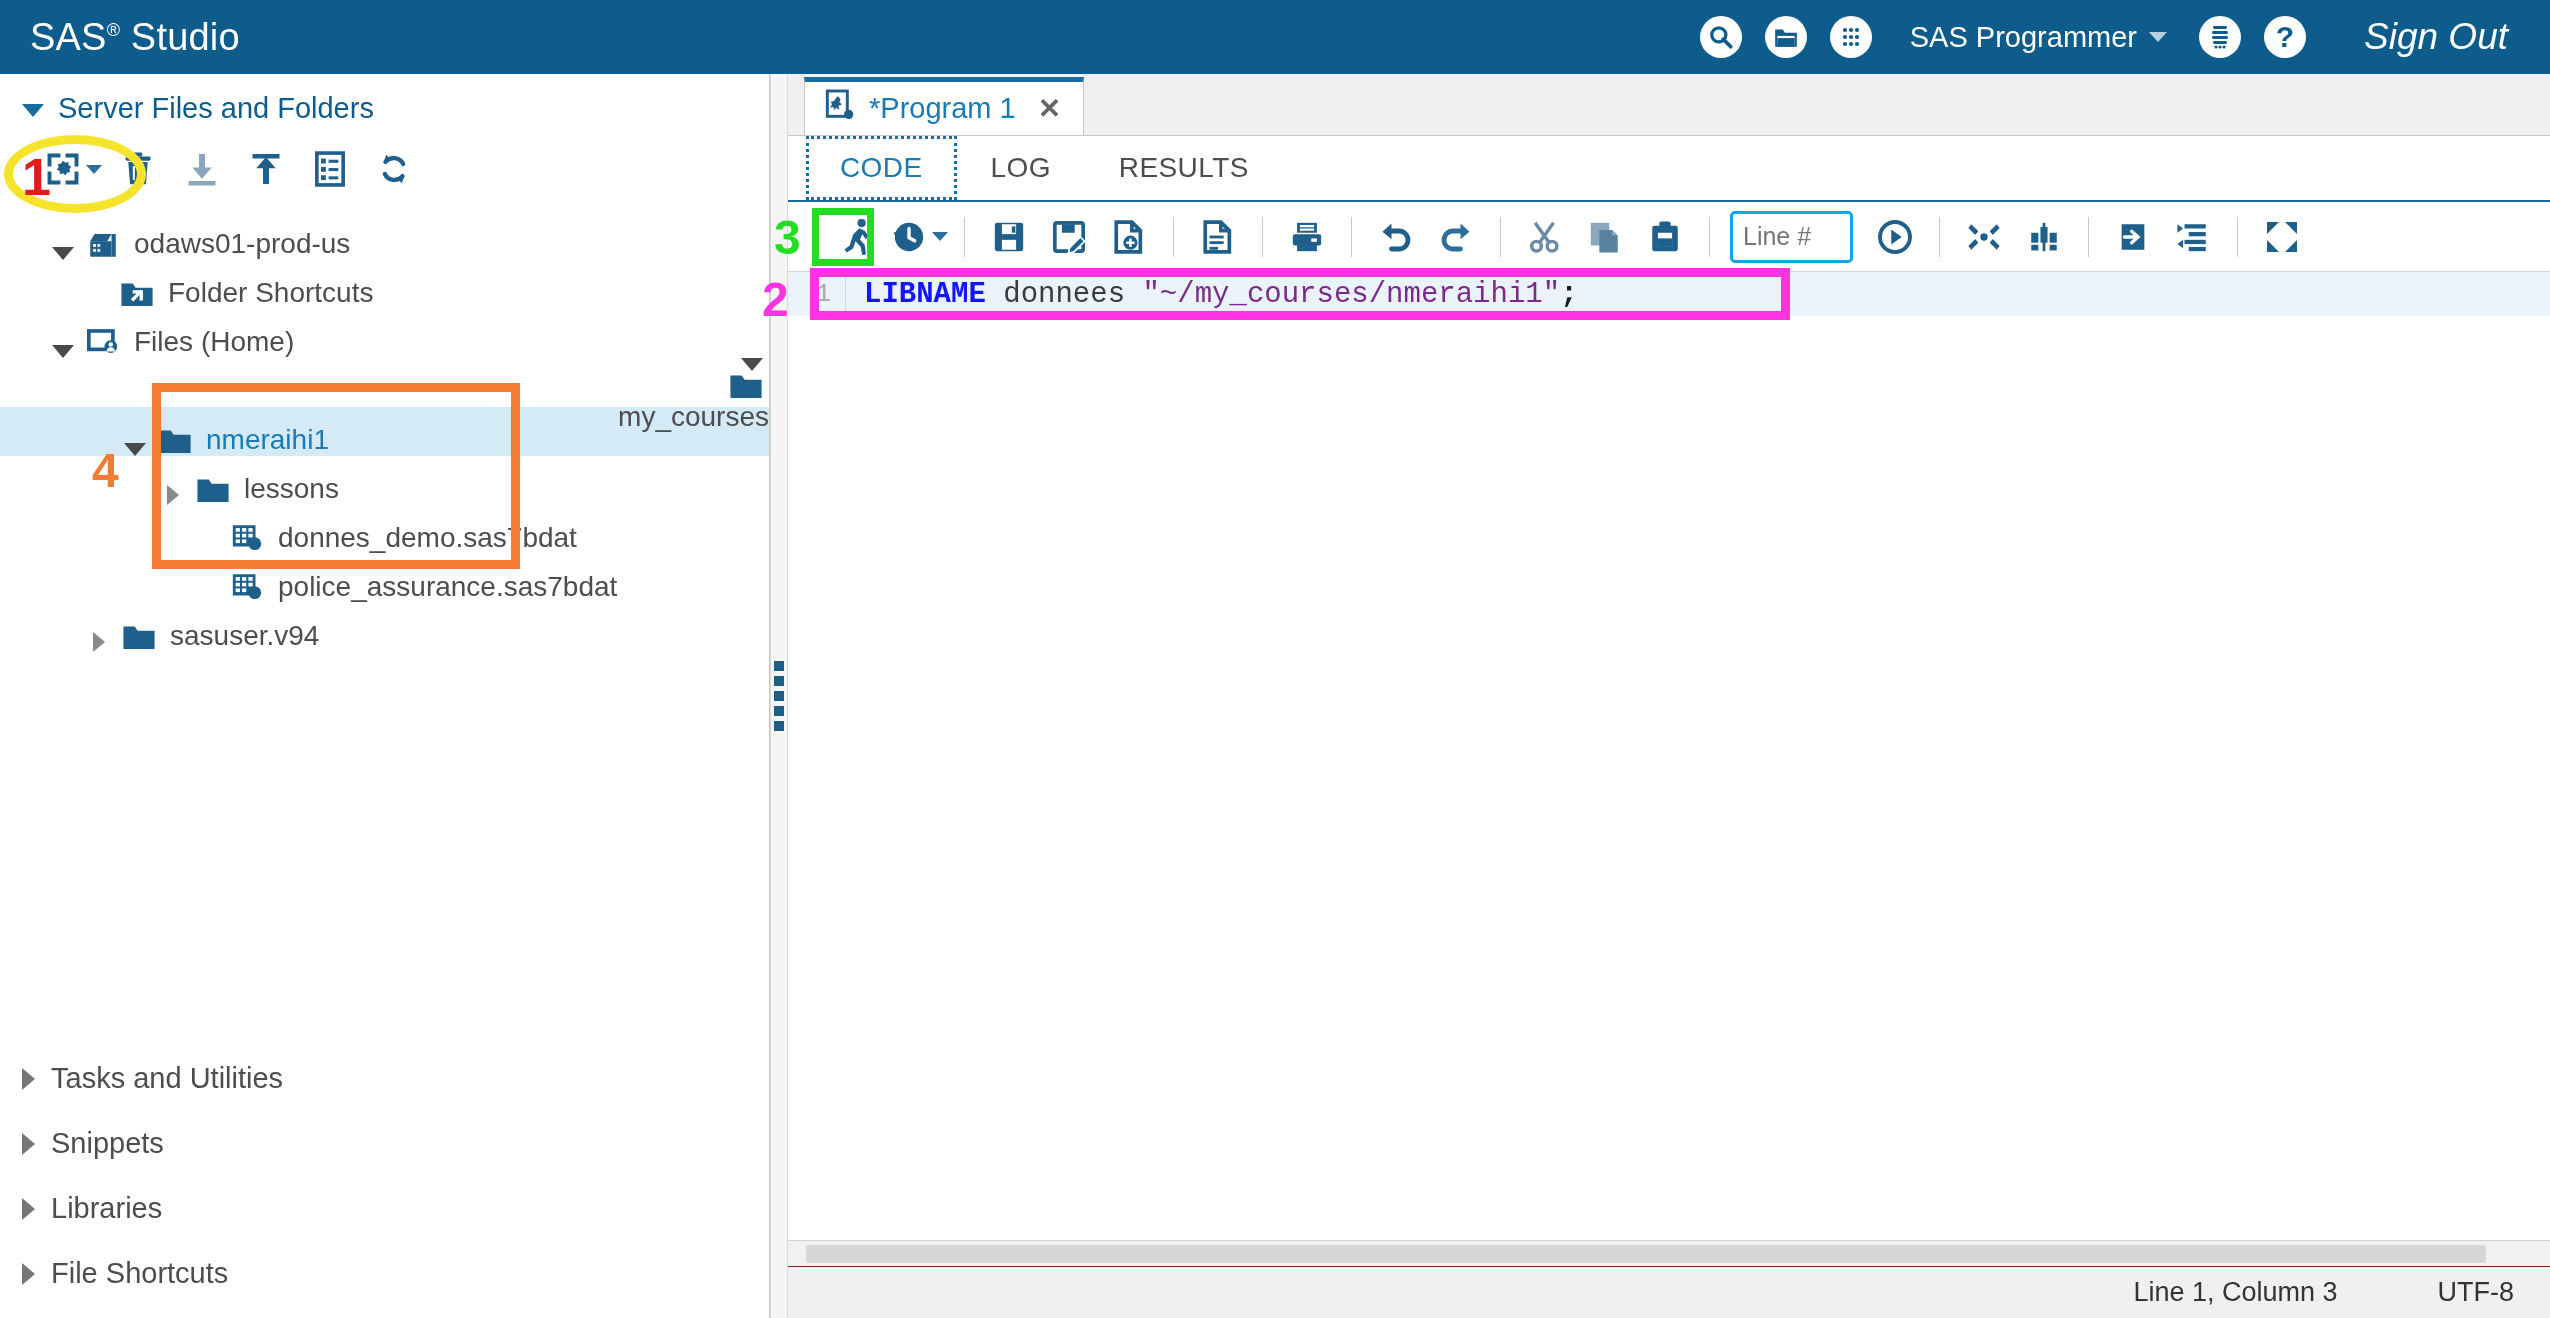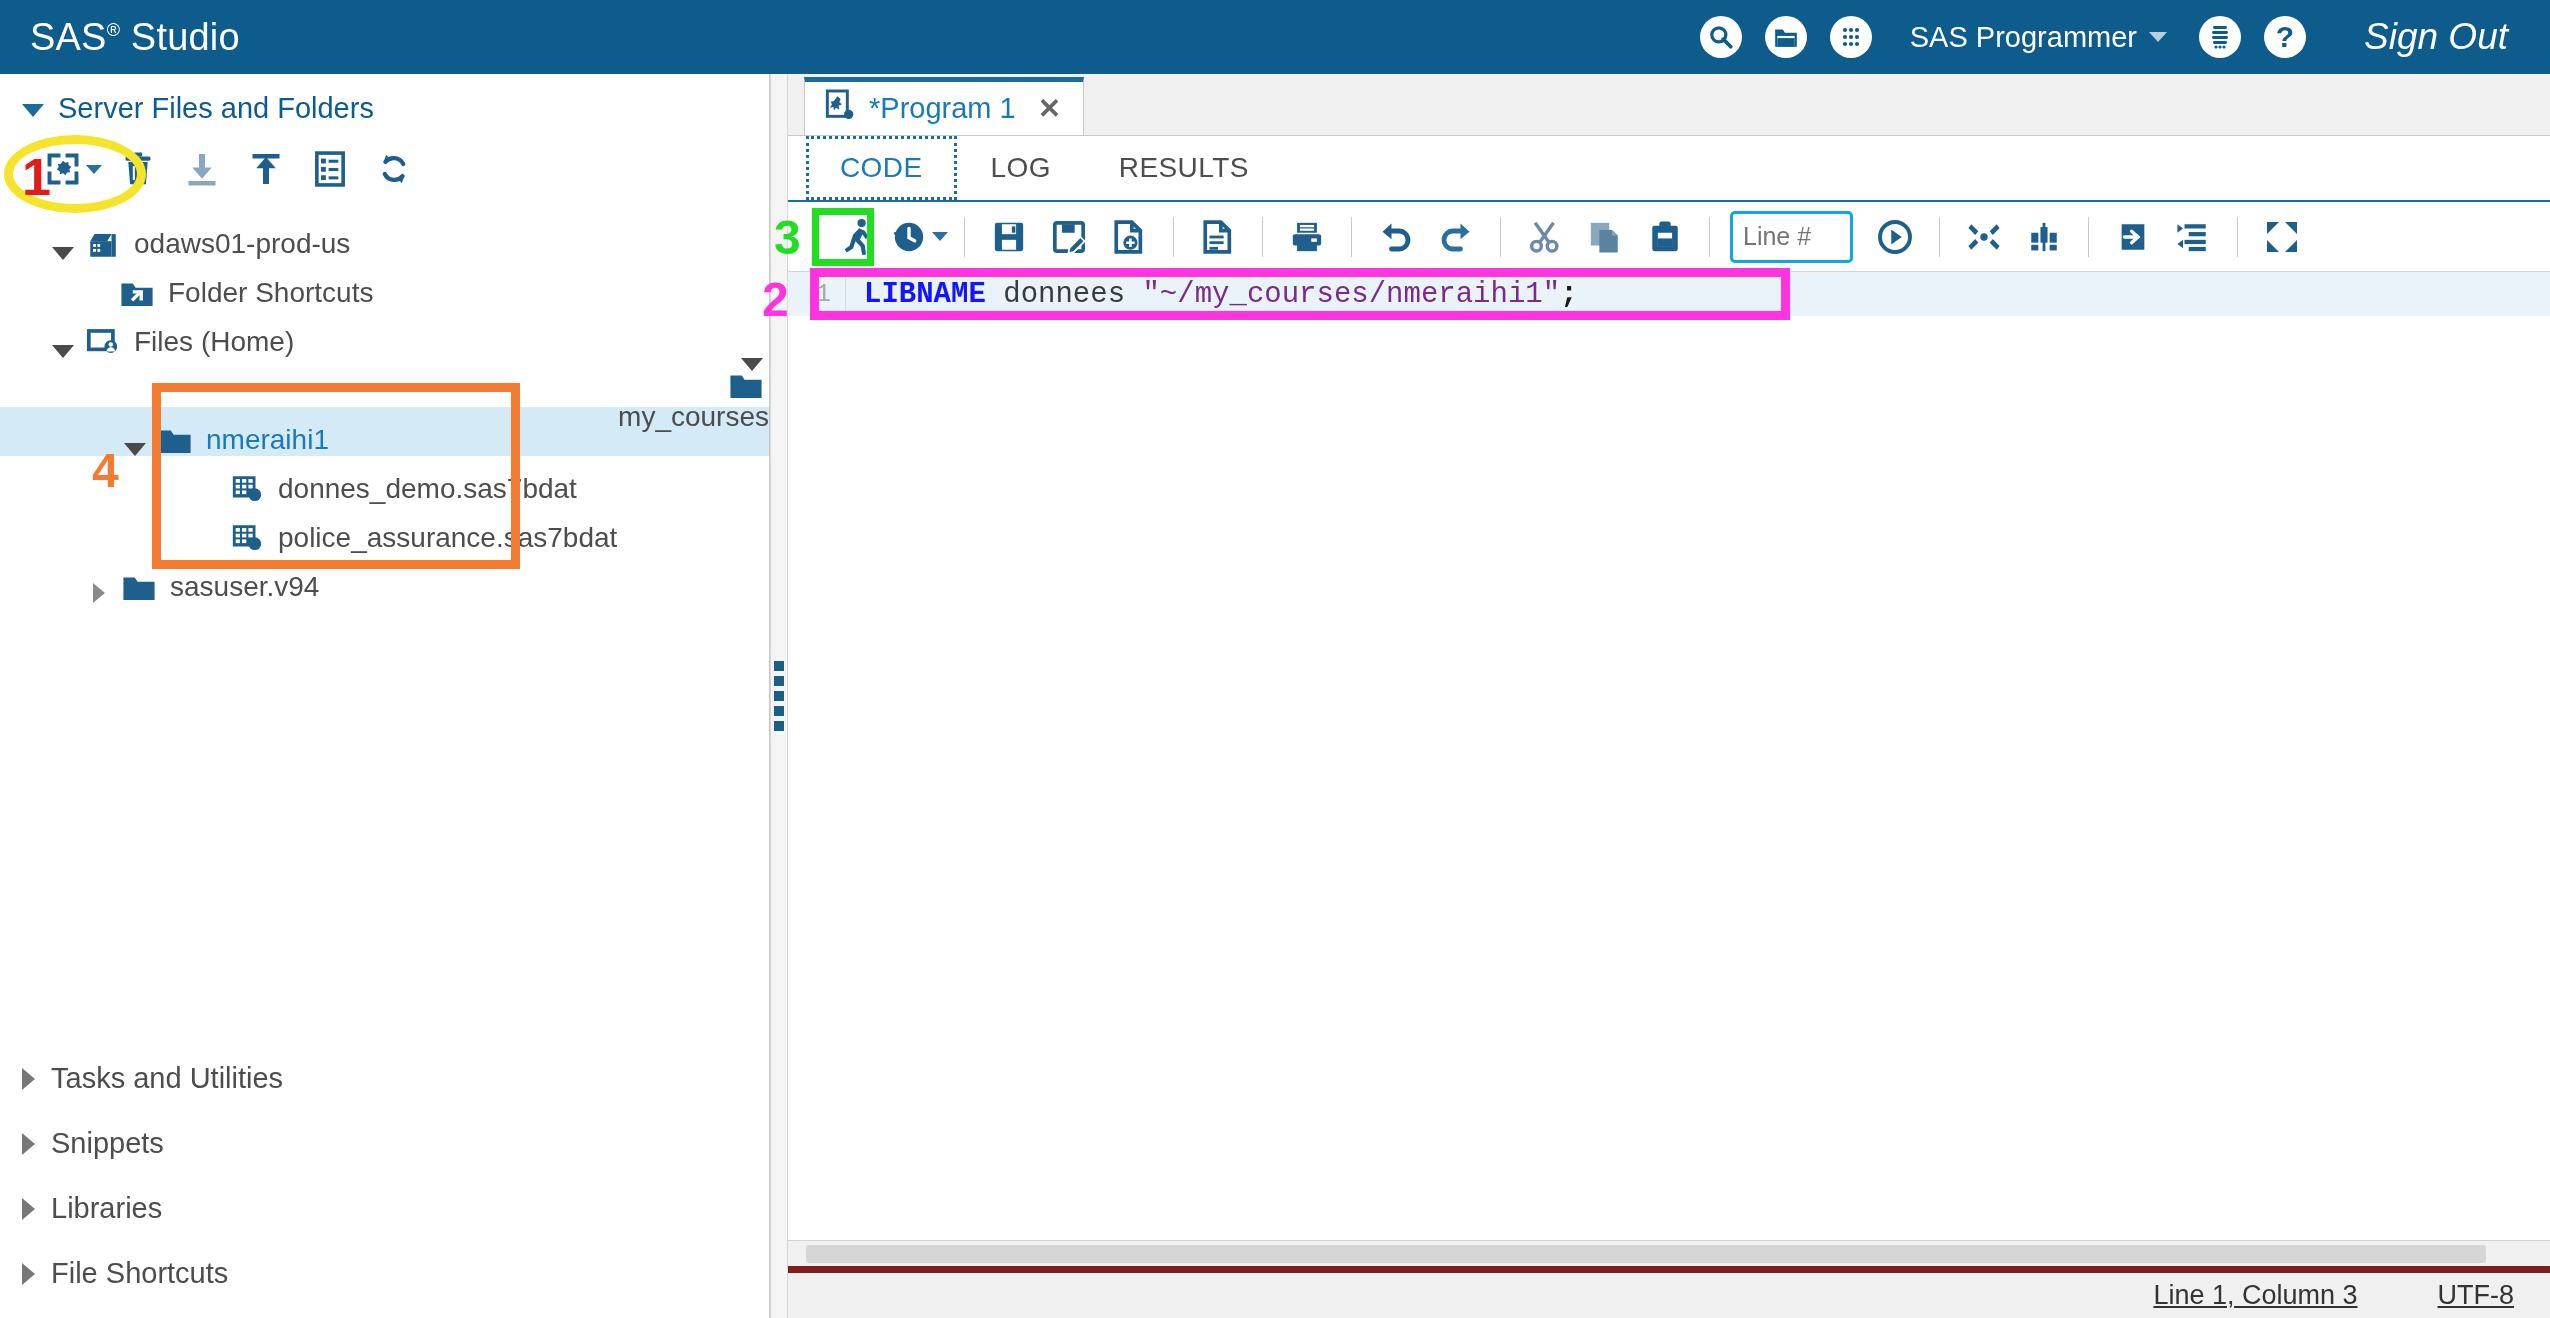--- a/index.html
+++ b/index.html
@@ -190,23 +190,23 @@
   .semi { color: #1a1a1a; font-weight: bold; }
 
   .hscroll {
     height: 26px; min-height:26px; background: #f1f1f1;
     border-top: 1px solid #d2d2d2; display:flex; align-items:center;
   }
   .hscroll-thumb { height: 18px; margin-left: 18px; width: 1680px; background: #d6d6d6; border-radius: 3px;}
 
   .statusbar {
     height: 52px; min-height: 52px;
-    background: #f0f0f0; border-top: 7px solid #7f1d1d;
+    background: #f0f0f0; border-top: 1px solid #7f1d1d;
     display: flex; align-items: center; justify-content: flex-end;
-    font-size: 27px; color: #333; padding-right: 36px; gap: 80px; text-decoration: underline;
+    font-size: 27px; color: #333; padding-right: 36px; gap: 100px;
   }
 
   
   .anno { position: absolute; pointer-events: none; z-index: 50; }
   .anno-num { font-weight: bold; font-family: "Liberation Sans", sans-serif; }
   .ellipse-yellow {
     border: 9px solid #f5e42b; border-radius: 50%;
     width: 142px; height: 78px;
   }
   .num-1 { color: #e21b1b; font-size: 52px; }
@@ -439,20 +439,31 @@
               <i class="twist-down"></i>
             </span>
           <span class="ticon">
             <svg width="34" height="30" viewBox="0 0 24 21">
                 <path d="M1 3h8l2 3h12v13H1z" fill="#1f5f8b"></path>
               </svg>
           </span>
           <span class="tlabel">nmeraihi1</span>
         </div>
 
+        <div class="tree-row" style="padding-left:190px;">
+          <span class="twist" style="margin-left:-34px;">
+              <i class="twist-right"></i>
+            </span>
+          <span class="ticon">
+            <svg width="34" height="30" viewBox="0 0 24 21">
+                <path d="M1 3h8l2 3h12v13H1z" fill="#1f5f8b"></path>
+              </svg>
+          </span>
+          <span class="tlabel">lessons</span>
+        </div>
 
         <div class="tree-row" style="padding-left:224px;">
           <span class="ticon">
             <svg width="34" height="32" viewBox="0 0 24 22">
                 <rect x="2" y="2" width="16" height="15" fill="#1f5f8b"></rect>
                 <g fill="#ffffff">
                   <rect x="4" y="4" width="3" height="2.6"></rect>
                   <rect x="8.5" y="4" width="3" height="2.6"></rect>
                   <rect x="13" y="4" width="3" height="2.6"></rect>
                   <rect x="4" y="8" width="3" height="2.6"></rect>

